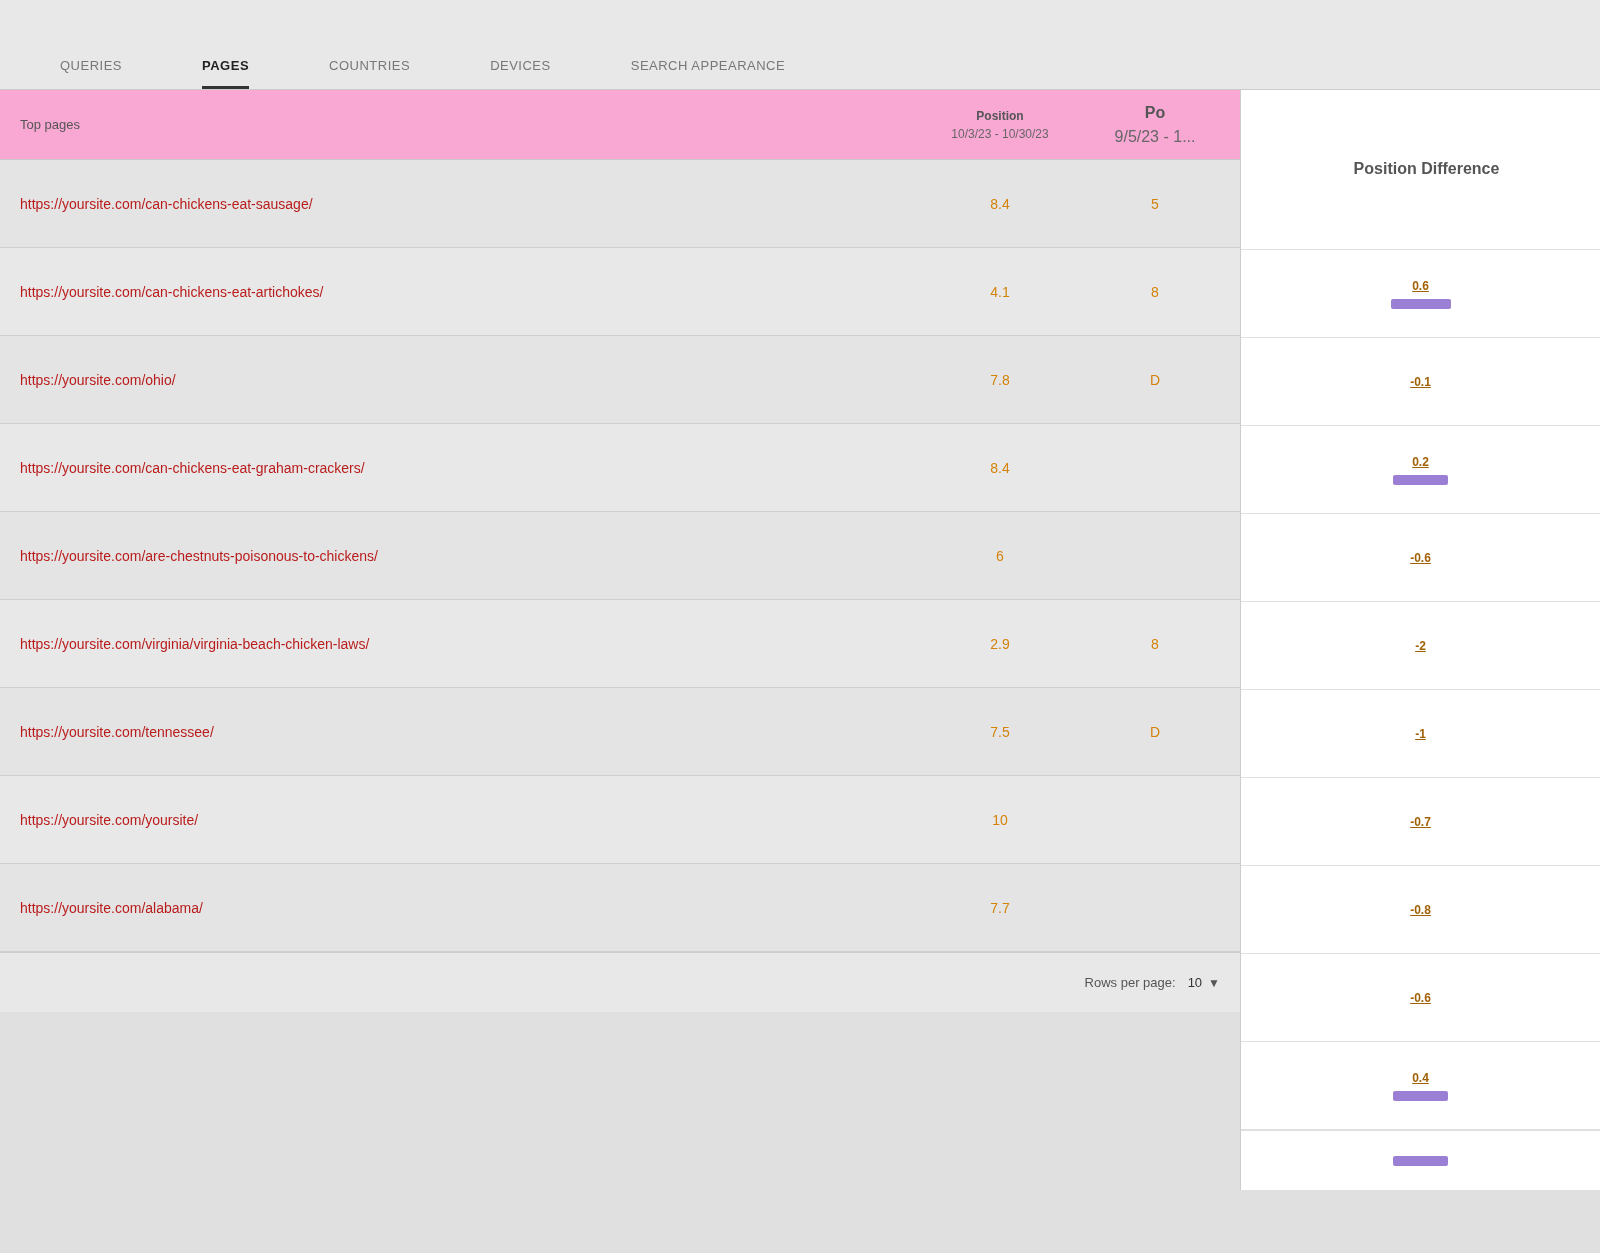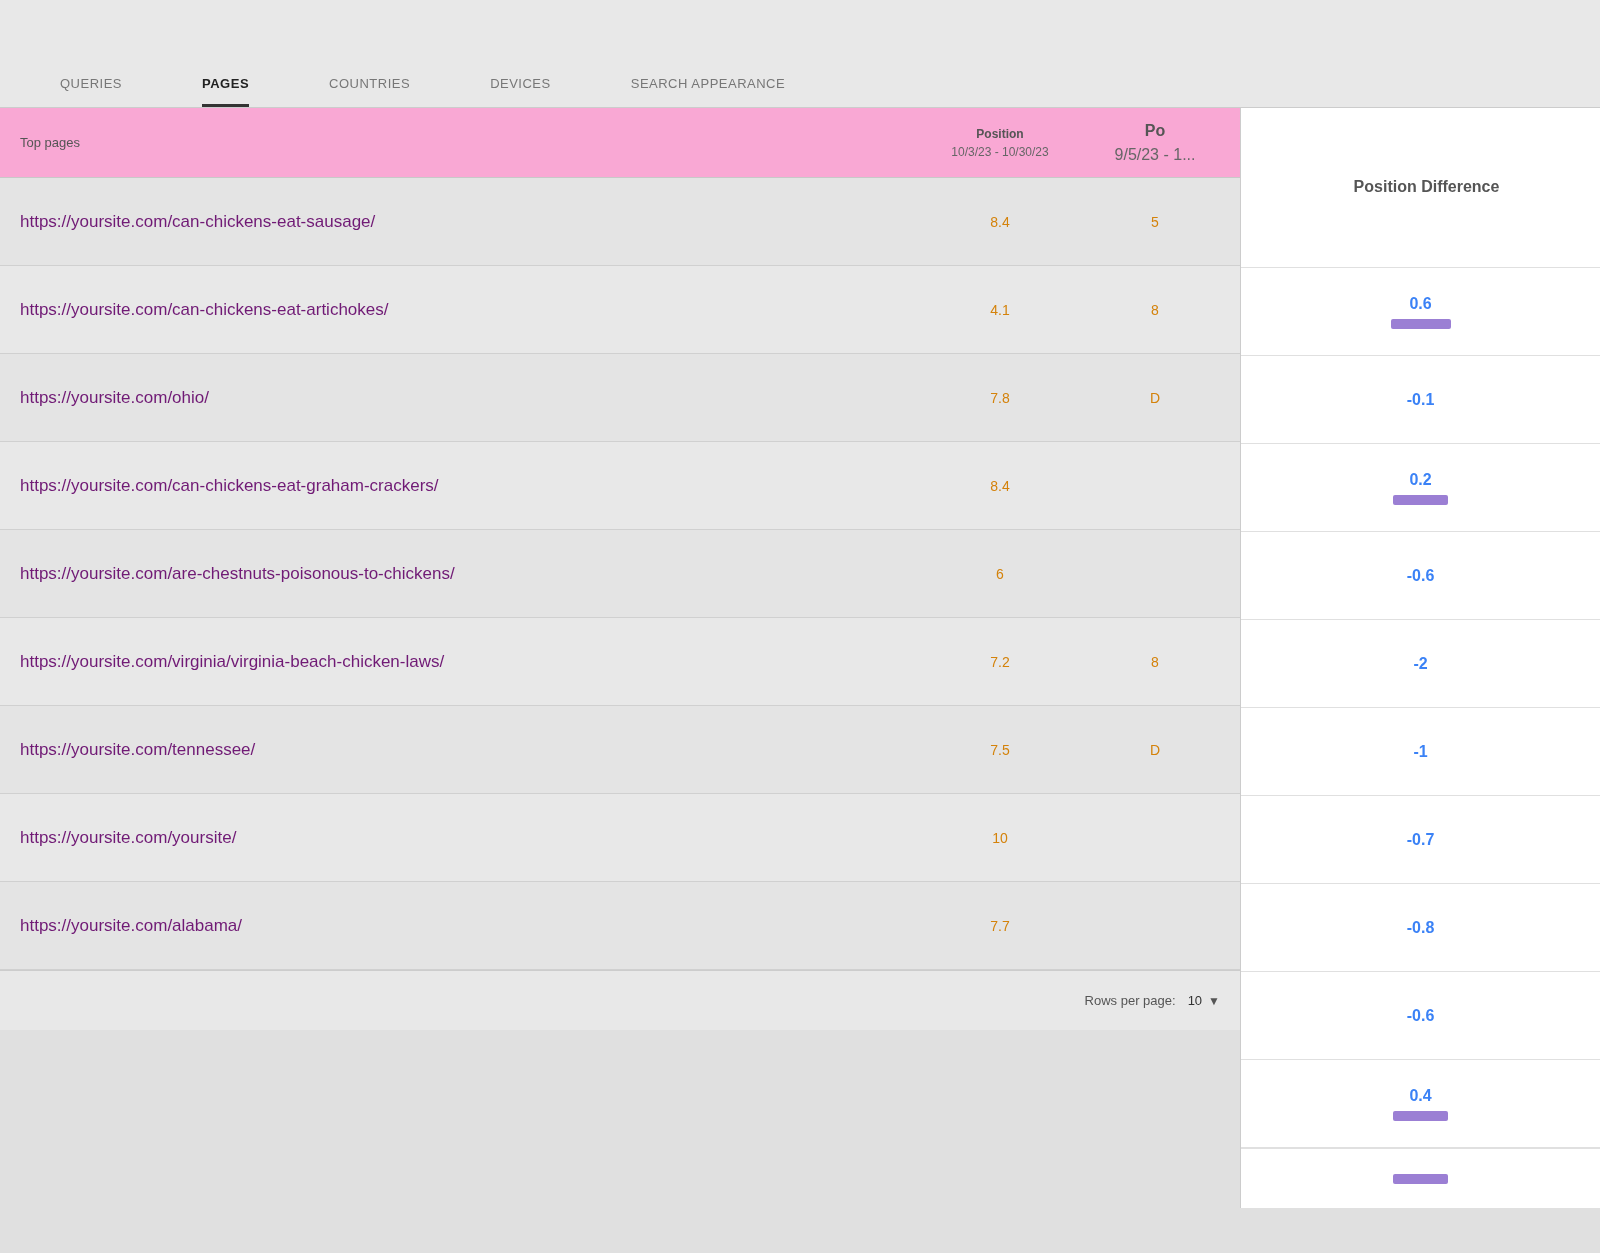--- a/index.html
+++ b/index.html
@@ -17,21 +17,21 @@
       position: relative;
       overflow: hidden;
     }
 
     
     .tab-bar {
       display: flex;
       background: #e8e8e8;
       border-bottom: 1px solid #ccc;
       padding: 0 20px;
-      height: 108px;
+      height: 90px;
       align-items: flex-end;
     }
 
     .tab {
       padding: 0 40px 16px;
       font-size: 13px;
       color: #777;
       cursor: pointer;
       letter-spacing: 0.5px;
       text-transform: uppercase;
@@ -135,22 +135,22 @@
       height: 88px;
       padding: 0 20px;
     }
 
     .data-row:nth-child(odd) {
       background: #e4e4e4;
     }
 
     .row-url {
       flex: 1;
-      font-size: 17px;
-      color: #701a75;
+      font-size: 14px;
+      color: #b91c1c;
     }
 
     .row-position {
       width: 180px;
       text-align: center;
       font-size: 14px;
       color: #d4820a;
       font-weight: 500;
     }
 
@@ -167,23 +167,24 @@
       height: 88px;
       display: flex;
       flex-direction: column;
       align-items: center;
       justify-content: center;
       border-bottom: 1px solid #e0e0e0;
       gap: 6px;
     }
 
     .diff-value {
-      font-size: 16px;
+      font-size: 12px;
       font-weight: 700;
-      color: #3b82f6;
+      color: #a16207;
+      text-decoration: underline;
     }
 
     .diff-bar {
       height: 10px;
       background: #9b7fd4;
       border-radius: 2px;
     }
 
     
     .footer-bar {
@@ -290,21 +291,21 @@
     <div class="row-position">8.4</div>
     <div class="row-position-prev"></div>
   </div>
           <div class="data-row">
     <div class="row-url">https://yoursite.com/are-chestnuts-poisonous-to-chickens/</div>
     <div class="row-position">6</div>
     <div class="row-position-prev"></div>
   </div>
           <div class="data-row">
     <div class="row-url">https://yoursite.com/virginia/virginia-beach-chicken-laws/</div>
-    <div class="row-position">7.2</div>
+    <div class="row-position">2.9</div>
     <div class="row-position-prev">8</div>
   </div>
           <div class="data-row">
     <div class="row-url">https://yoursite.com/tennessee/</div>
     <div class="row-position">7.5</div>
     <div class="row-position-prev">D</div>
   </div>
           <div class="data-row">
     <div class="row-url">https://yoursite.com/yoursite/</div>
     <div class="row-position">10</div>

